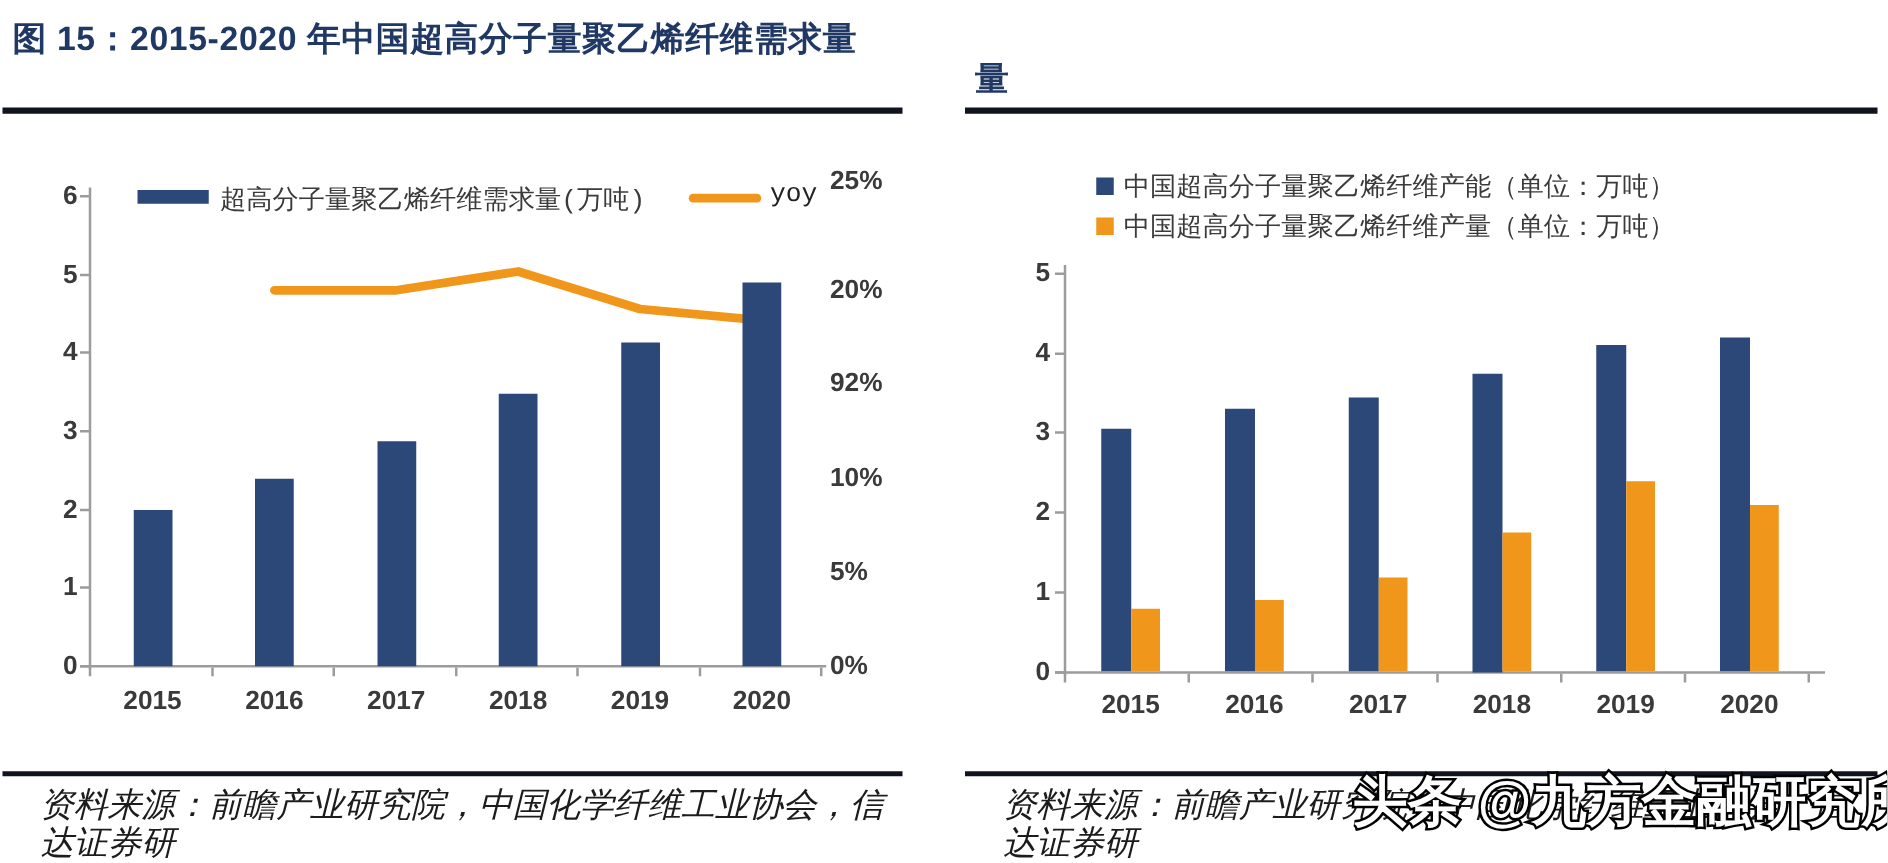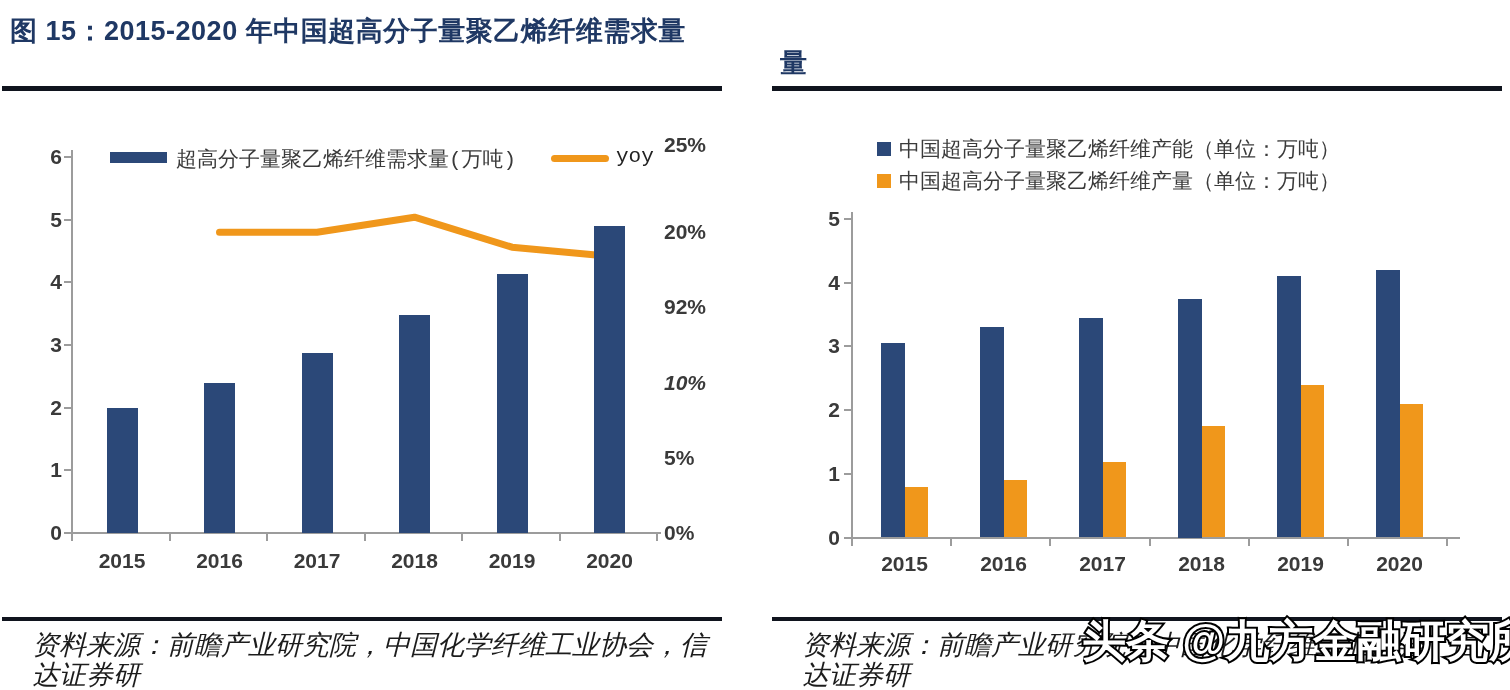--- a/index.html
+++ b/index.html
@@ -97,21 +97,21 @@
     <div class="tick-label yl" style="left: 18px; top: 332px; width: 44px;">3</div>
     <div class="tick" style="left: 64px; top: 406.667px; width: 8px; height: 2px; background: rgb(156, 156, 156);"></div>
     <div class="tick-label yl" style="left: 18px; top: 394.667px; width: 44px;">2</div>
     <div class="tick" style="left: 64px; top: 469.333px; width: 8px; height: 2px; background: rgb(156, 156, 156);"></div>
     <div class="tick-label yl" style="left: 18px; top: 457.333px; width: 44px;">1</div>
     <div class="tick" style="left: 64px; top: 532px; width: 8px; height: 2px; background: rgb(156, 156, 156);"></div>
     <div class="tick-label yl" style="left: 18px; top: 520px; width: 44px;">0</div>
     <div class="tick-label rl" style="left: 664px; top: 132px; width: 70px;">25%</div>
     <div class="tick-label rl" style="left: 664px; top: 219.2px; width: 70px;">20%</div>
     <div class="tick-label rl" style="left: 664px; top: 294.4px; width: 70px;">92%</div>
-    <div class="tick-label rl" style="left: 664px; top: 369.6px; width: 70px; font-style: italic;">10%</div>
+    <div class="tick-label rl" style="left: 664px; top: 369.6px; width: 70px;">10%</div>
     <div class="tick-label rl" style="left: 664px; top: 444.8px; width: 70px;">5%</div>
     <div class="tick-label rl" style="left: 664px; top: 520px; width: 70px;">0%</div>
     <div class="axis-line" style="left: 64px; top: 532px; width: 597px; height: 2px; background: rgb(156, 156, 156);"></div>
     <div class="tick" style="left: 71px; top: 534px; width: 2px; height: 7px; background: rgb(156, 156, 156);"></div>
     <div class="tick" style="left: 168.5px; top: 534px; width: 2px; height: 7px; background: rgb(156, 156, 156);"></div>
     <div class="tick" style="left: 266px; top: 534px; width: 2px; height: 7px; background: rgb(156, 156, 156);"></div>
     <div class="tick" style="left: 363.5px; top: 534px; width: 2px; height: 7px; background: rgb(156, 156, 156);"></div>
     <div class="tick" style="left: 461px; top: 534px; width: 2px; height: 7px; background: rgb(156, 156, 156);"></div>
     <div class="tick" style="left: 558.5px; top: 534px; width: 2px; height: 7px; background: rgb(156, 156, 156);"></div>
     <div class="tick" style="left: 656px; top: 534px; width: 2px; height: 7px; background: rgb(156, 156, 156);"></div>

